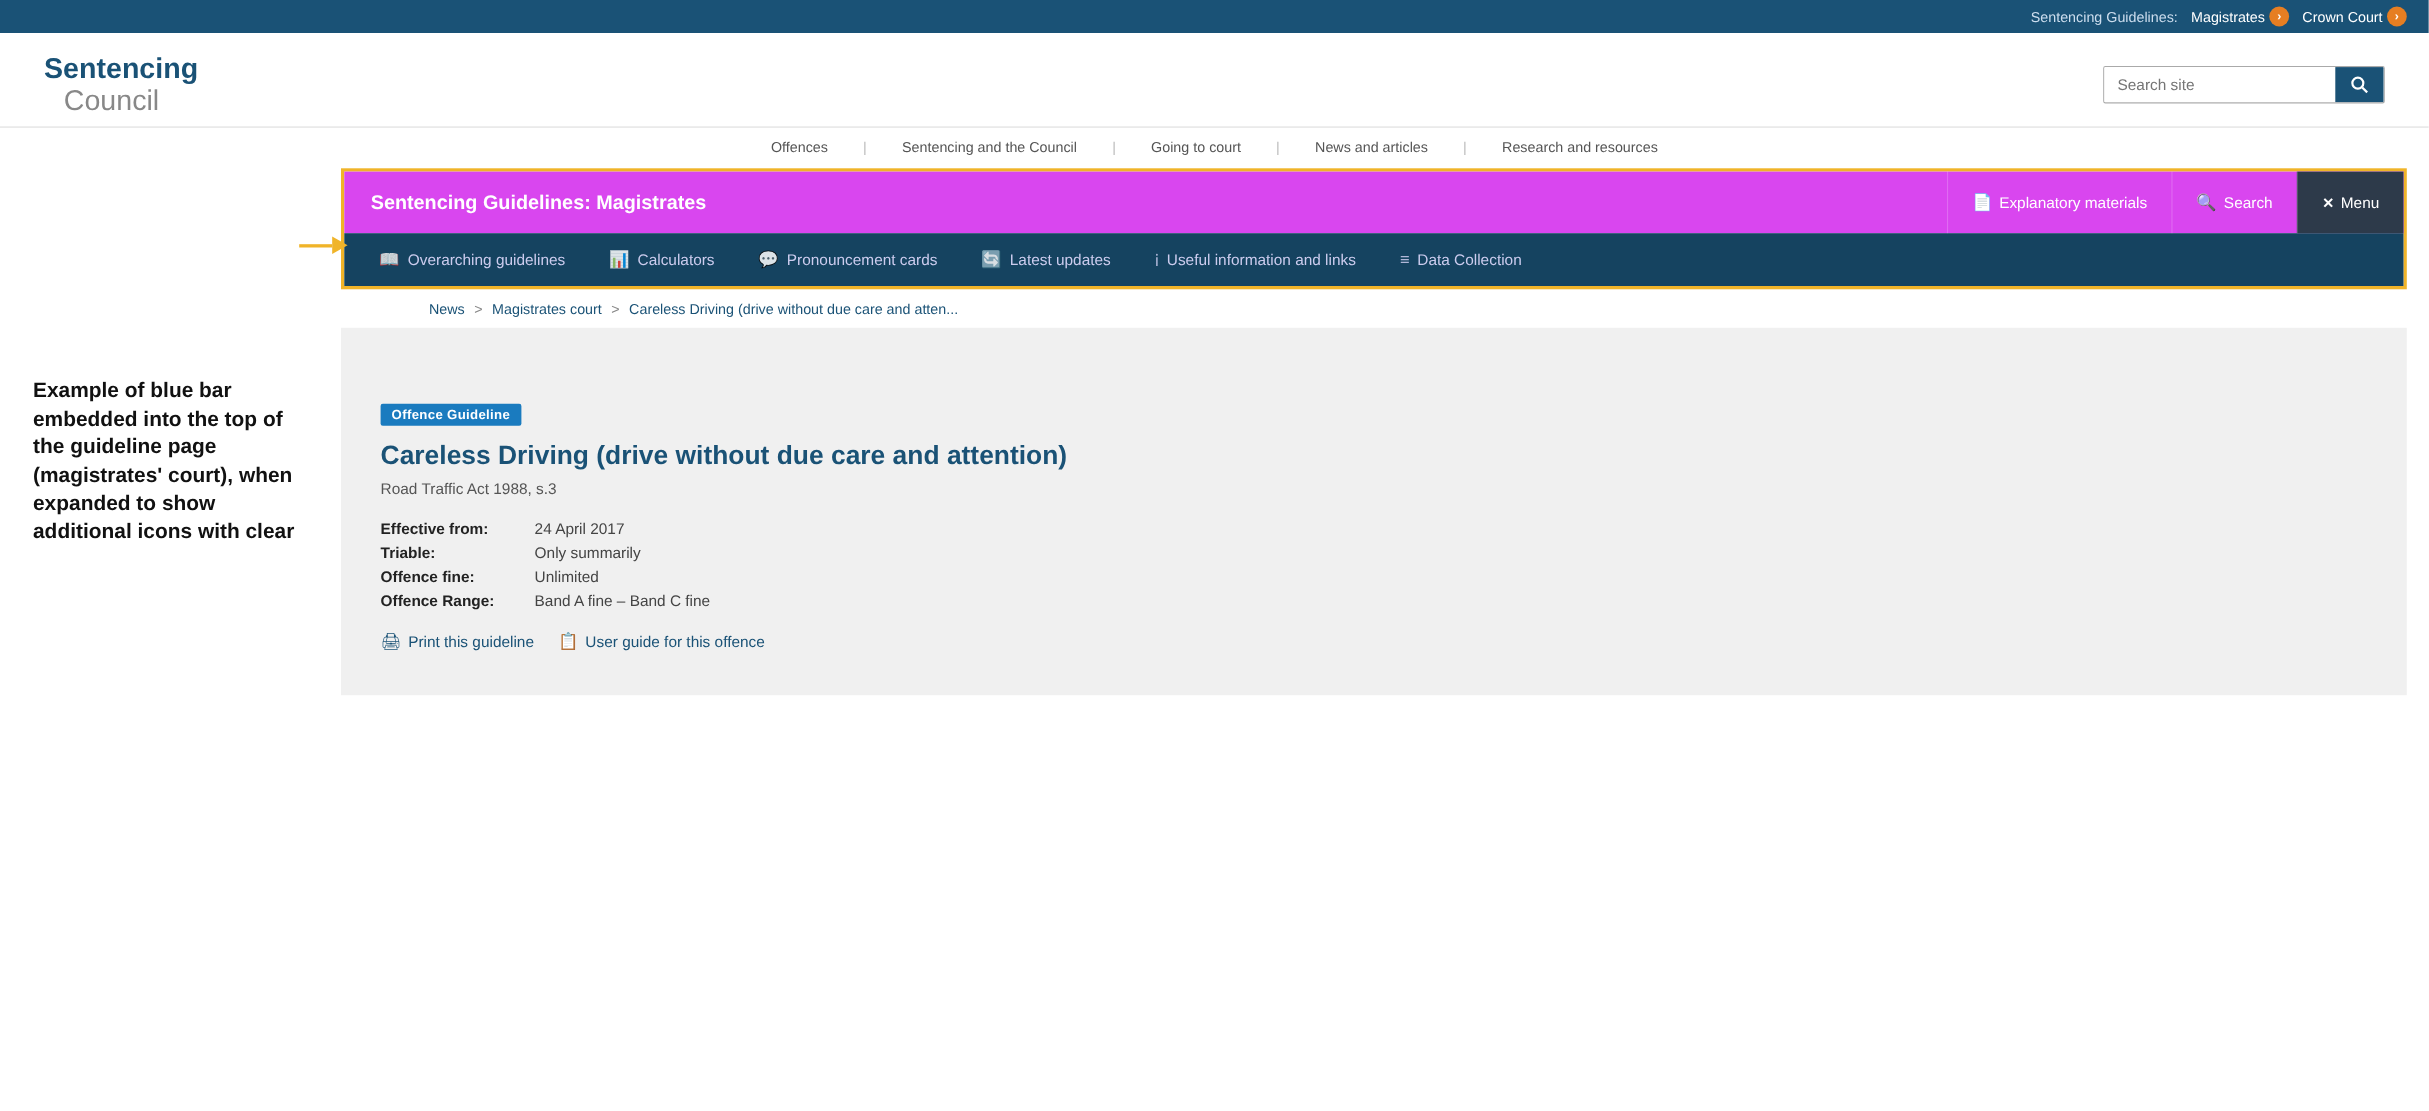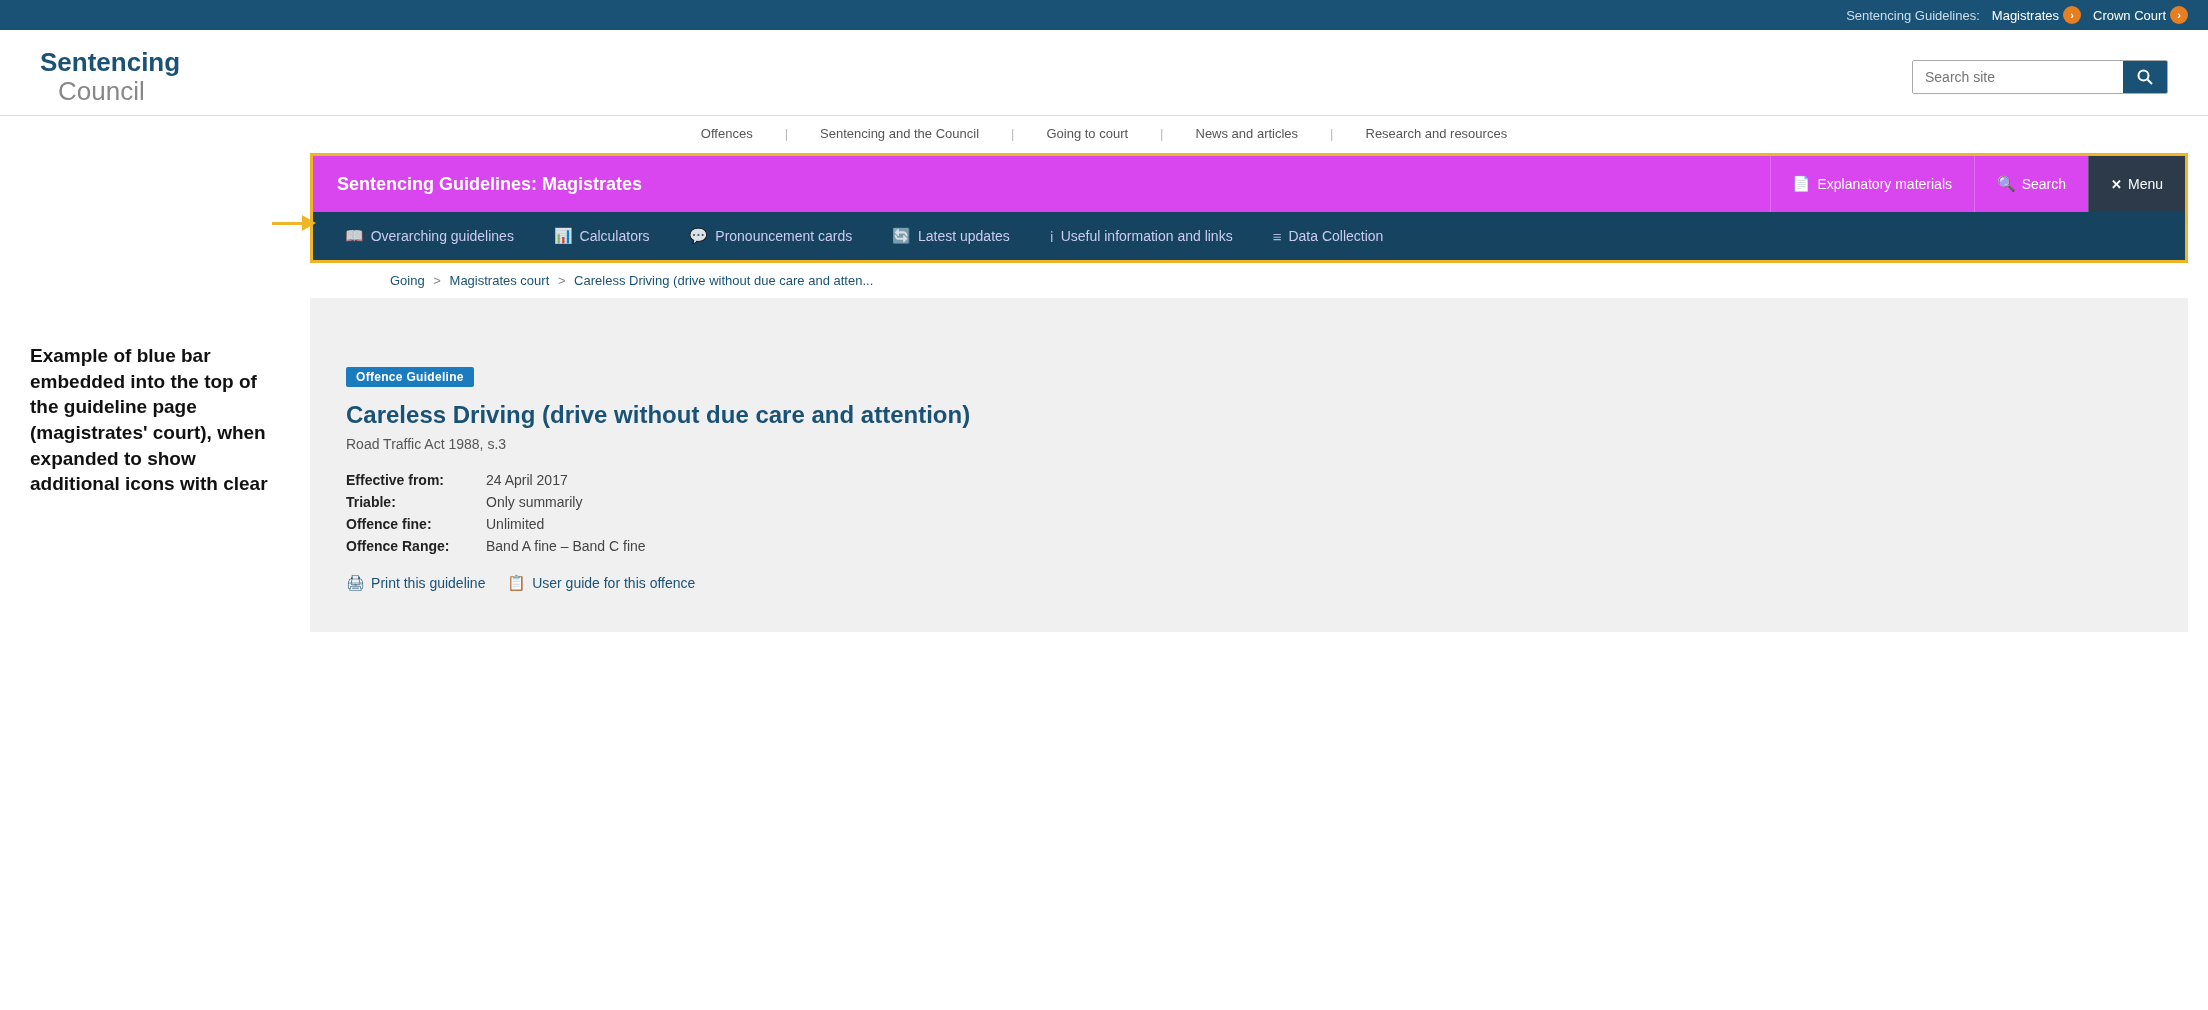--- a/index.html
+++ b/index.html
@@ -403,21 +403,21 @@
             <a class="subsite-nav-item">
               <span class="nav-icon">≡</span>
               <span>Data Collection</span>
             </a>
           </div>
 
         </div>
       </div>
 
       <div class="breadcrumb">
-        <a>Going</a>
+        <a>News</a>
         <span class="sep"> &gt; </span>
         <a>Magistrates court</a>
         <span class="sep"> &gt; </span>
         <a>Careless Driving (drive without due care and atten...</a>
       </div>
 
       <div class="content-area" style="margin: 0 20px 0 0;">
         <div class="offence-badge">Offence Guideline</div>
         <div class="offence-title">Careless Driving (drive without due care and attention)</div>
         <div class="offence-subtitle">Road Traffic Act 1988, s.3</div>

